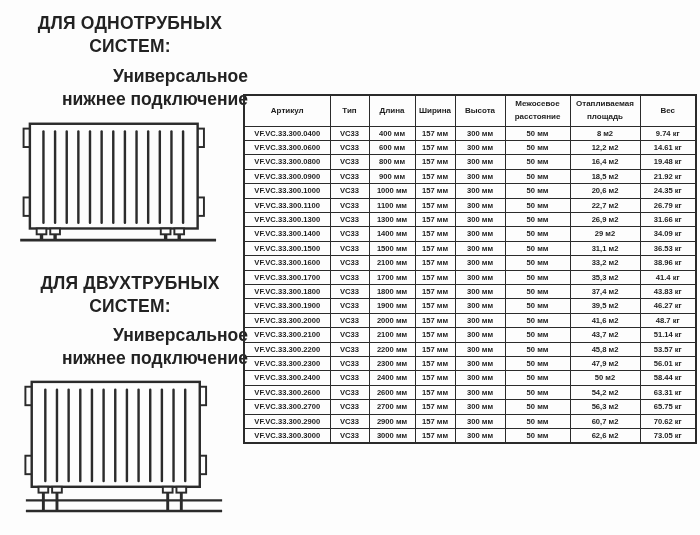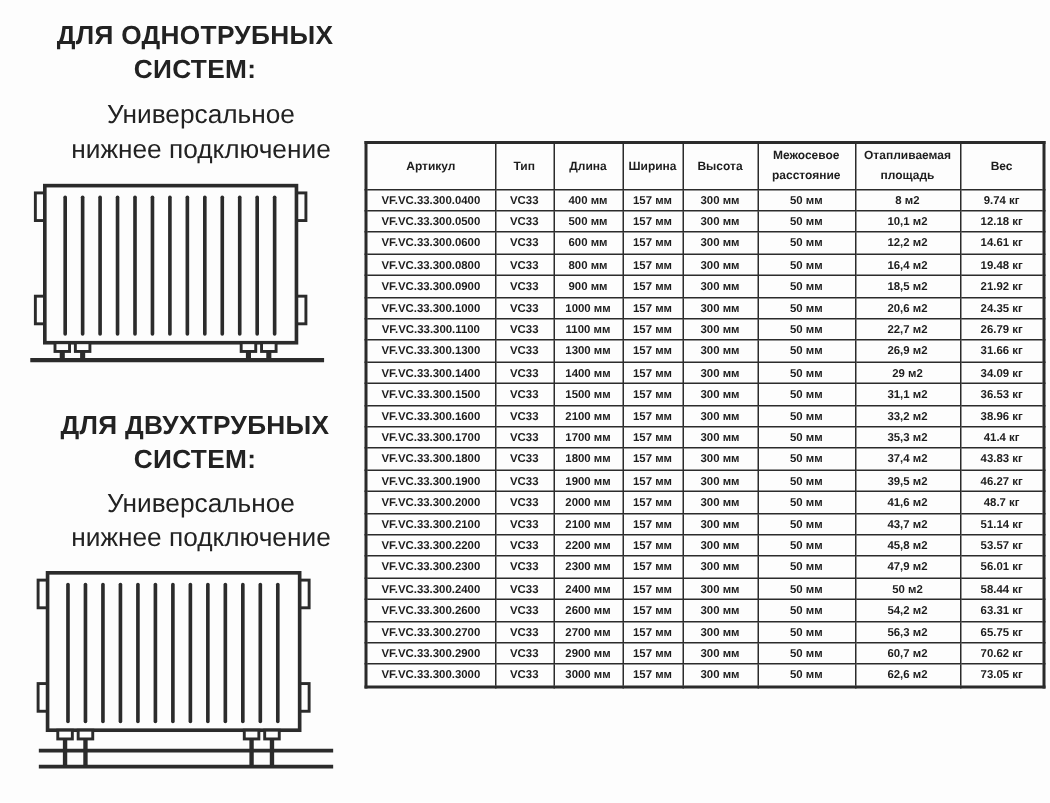--- a/index.html
+++ b/index.html
@@ -31,22 +31,22 @@
     font-weight: bold;
     font-size: 17.5px;
     line-height: 1.32;
     color: #222222;
     letter-spacing: 0.2px;
   }
   .section-subtitle {
     position: absolute;
     left: 8px;
     width: 228px;
-    text-align: center;
-    font-weight: normal;
+    text-align: right;
+    font-weight: bold;
     font-size: 17.5px;
     line-height: 1.3;
     color: #222222;
   }
   .title-one-pipe { top: 12px; }
   .subtitle-one-pipe { top: 65px; }
   .diagram-one-pipe { position: absolute; left: 8px; top: 116px; width: 204px; height: 128px; }
   .title-two-pipe { top: 272px; }
   .subtitle-two-pipe { top: 324px; }
   .diagram-two-pipe { position: absolute; left: 10px; top: 374px; width: 204px; height: 144px; }
@@ -232,30 +232,20 @@
             <td>VF.VC.33.300.0400</td>
             <td>VC33</td>
             <td>400 мм</td>
             <td>157 мм</td>
             <td>300 мм</td>
             <td>50 мм</td>
             <td>8 м2</td>
             <td>9.74 кг</td>
           </tr>
           <tr>
-            <td>VF.VC.33.300.0500</td>
-            <td>VC33</td>
-            <td>500 мм</td>
-            <td>157 мм</td>
-            <td>300 мм</td>
-            <td>50 мм</td>
-            <td>10,1 м2</td>
-            <td>12.18 кг</td>
-          </tr>
-          <tr>
             <td>VF.VC.33.300.0600</td>
             <td>VC33</td>
             <td>600 мм</td>
             <td>157 мм</td>
             <td>300 мм</td>
             <td>50 мм</td>
             <td>12,2 м2</td>
             <td>14.61 кг</td>
           </tr>
           <tr>

